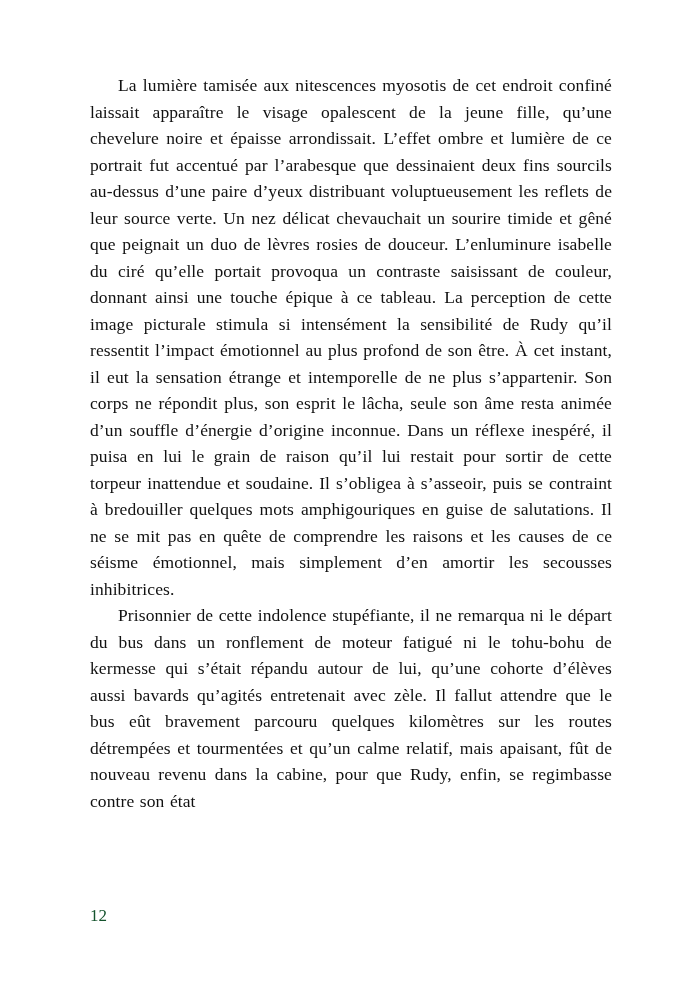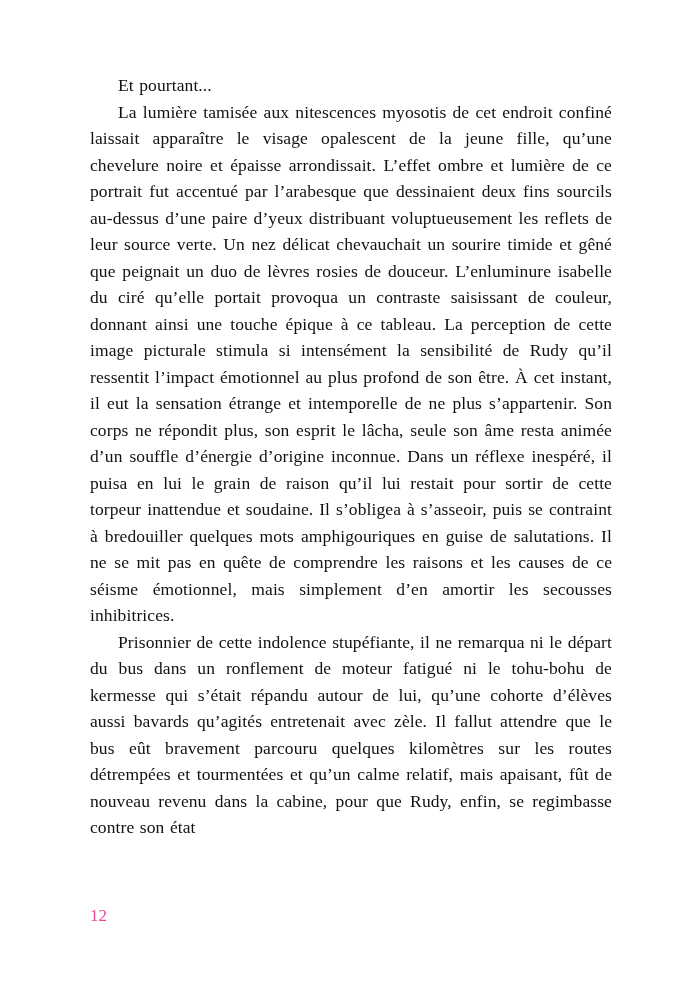--- a/index.html
+++ b/index.html
@@ -32,26 +32,25 @@
     text-indent: 28px;
     letter-spacing: 0.1px;
     word-spacing: 1px;
   }
   .page-number {
     position: absolute;
     left: 90px;
     top: 905px;
     font-size: 17px;
     line-height: 22px;
-    color: #ec4899;
+    color: #14532d;
   }
 </style>
 </head>
 <body>
 
 <div class="page">
   <div class="text-block">
-    <p>Et pourtant...</p>
     <p>La lumière tamisée aux nitescences myosotis de cet endroit confiné laissait apparaître le visage opalescent de la jeune fille, qu’une chevelure noire et épaisse arrondissait. L’effet ombre et lumière de ce portrait fut accentué par l’arabesque que dessinaient deux fins sourcils au-dessus d’une paire d’yeux distribuant voluptueusement les reflets de leur source verte. Un nez délicat chevauchait un sourire timide et gêné que peignait un duo de lèvres rosies de douceur. L’enluminure isabelle du ciré qu’elle portait provoqua un contraste saisissant de couleur, donnant ainsi une touche épique à ce tableau. La perception de cette image picturale stimula si intensément la sensibilité de Rudy qu’il ressentit l’impact émotionnel au plus profond de son être. À cet instant, il eut la sensation étrange et intemporelle de ne plus s’appartenir. Son corps ne répondit plus, son esprit le lâcha, seule son âme resta animée d’un souffle d’énergie d’origine inconnue. Dans un réflexe inespéré, il puisa en lui le grain de raison qu’il lui restait pour sortir de cette torpeur inattendue et soudaine. Il s’obligea à s’asseoir, puis se contraint à bredouiller quelques mots amphigouriques en guise de salutations. Il ne se mit pas en quête de comprendre les raisons et les causes de ce séisme émotionnel, mais simplement d’en amortir les secousses inhibitrices.</p>
     <p>Prisonnier de cette indolence stupéfiante, il ne remarqua ni le départ du bus dans un ronflement de moteur fatigué ni le tohu-bohu de kermesse qui s’était répandu autour de lui, qu’une cohorte d’élèves aussi bavards qu’agités entretenait avec zèle. Il fallut attendre que le bus eût bravement parcouru quelques kilomètres sur les routes détrempées et tourmentées et qu’un calme relatif, mais apaisant, fût de nouveau revenu dans la cabine, pour que Rudy, enfin, se regimbasse contre son état</p>
   </div>
   <div class="page-number">12</div>
 </div>
 
 </body></html>

